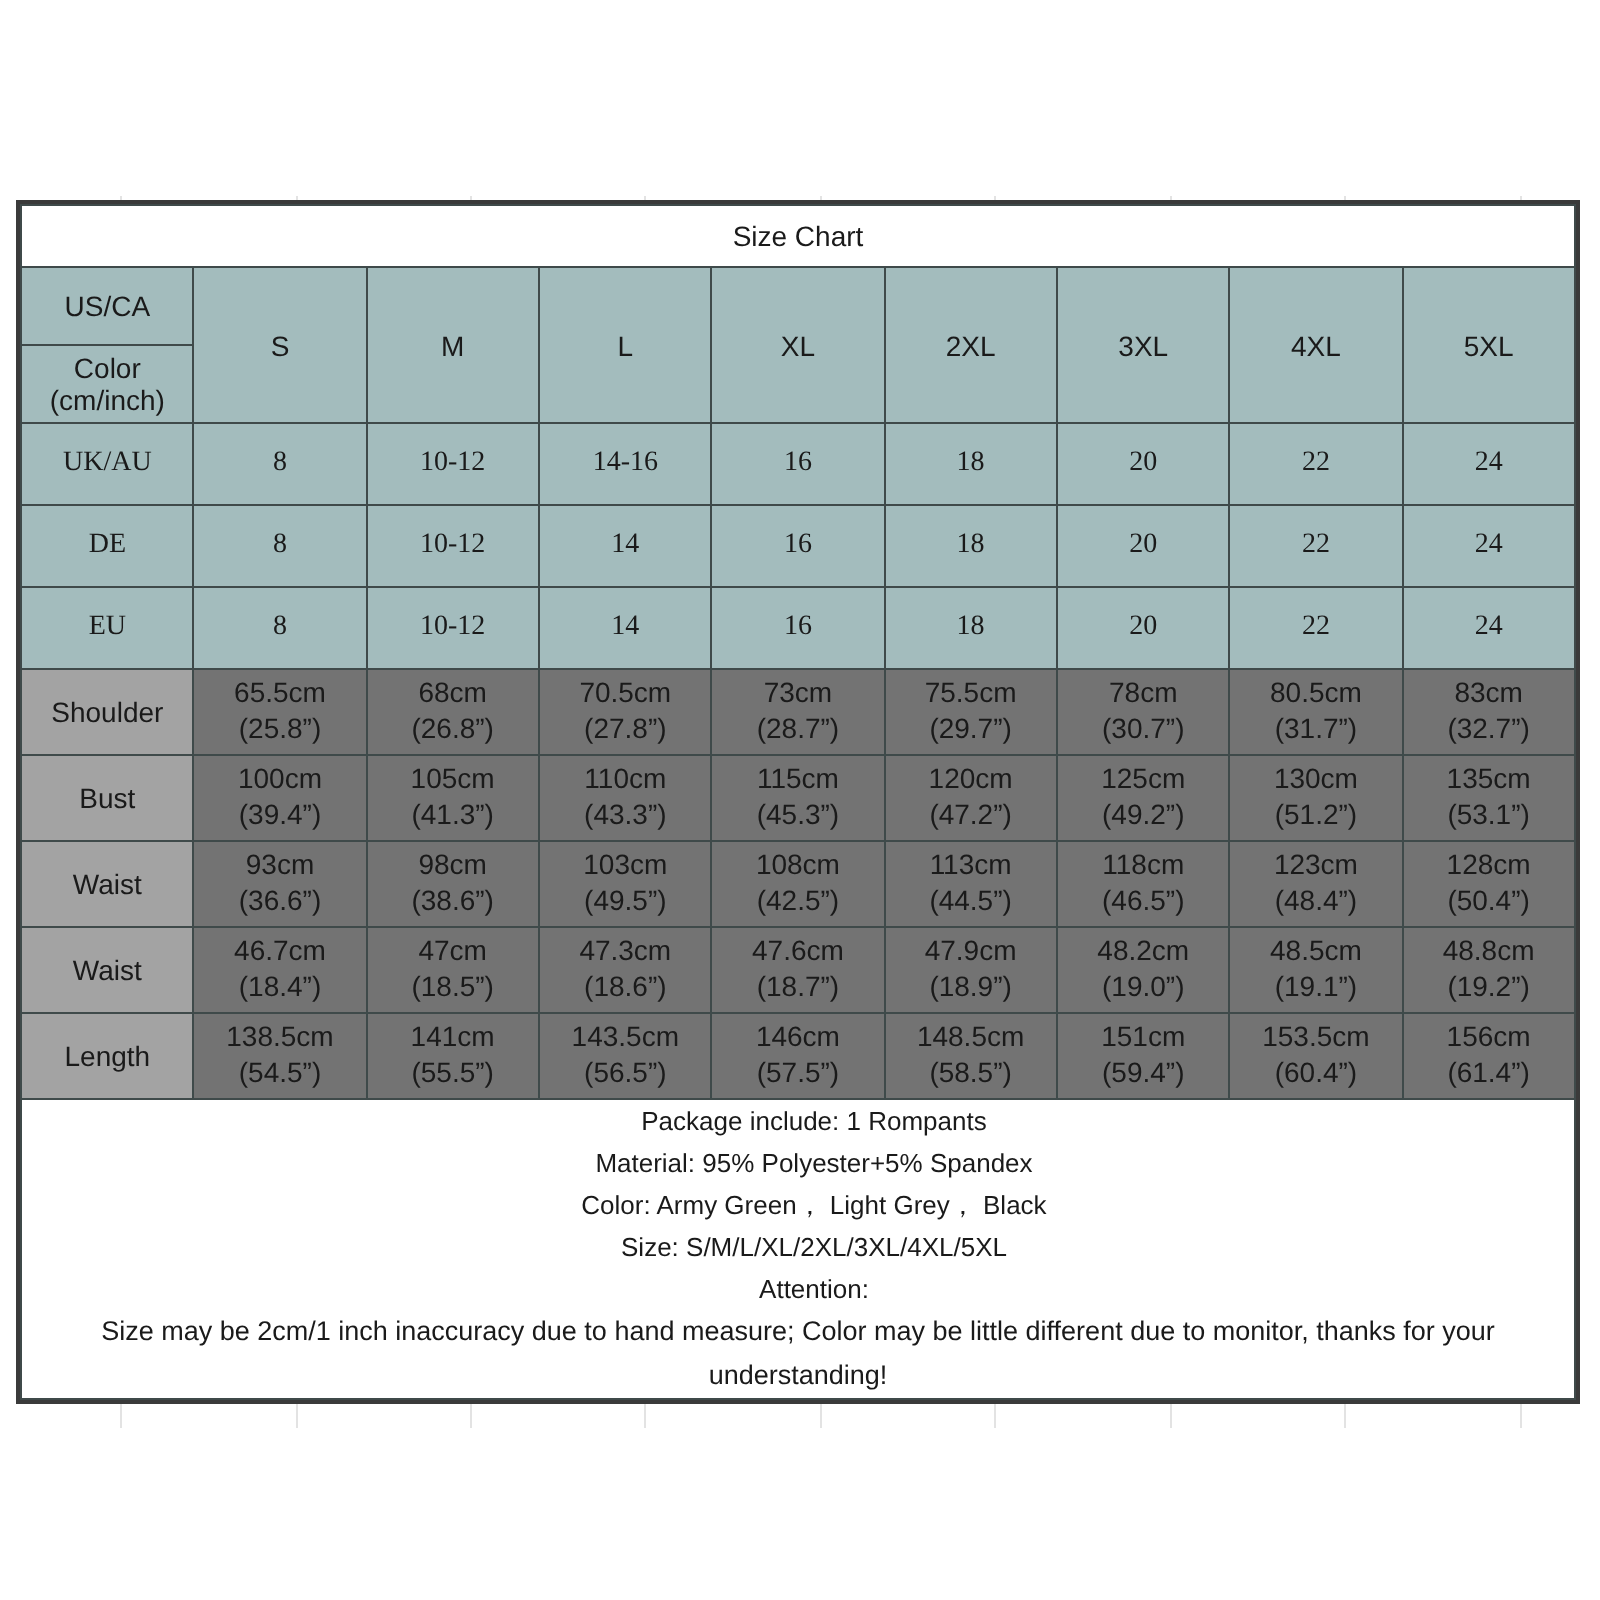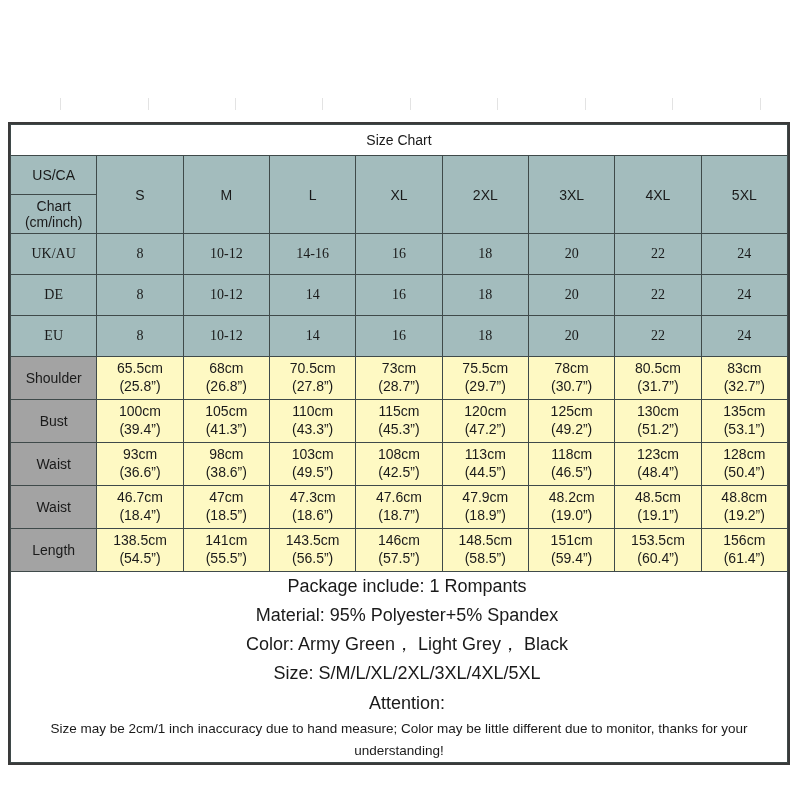--- a/index.html
+++ b/index.html
@@ -26,21 +26,21 @@
   }
   .tick {
     position: absolute;
     width: 1px;
     background: #e3e3e3;
   }
 
   .chart-wrap {
     position: absolute;
     left: 8px;
-    top: 122px;
+    top: 100px;
     width: 782px;
     box-sizing: border-box;
     border: 2px solid #3a3a3a;
     background: #ffffff;
   }
 
   table.size-chart {
     border-collapse: collapse;
     width: 100%;
     table-layout: fixed;
@@ -98,42 +98,42 @@
     font-family: Liberation Serif, serif;
   }
 
   td.meas-label {
     background: #a3a3a3;
     font-size: 14.5px;
     height: 42px;
   }
 
   td.meas-cell {
-    background: #fef9c3;
+    background: #737373;
     font-size: 14px;
     line-height: 1.28;
     height: 42px;
   }
 
   .cm-line { display: block; }
   .in-line { display: block; }
 
   
   td.notes-cell {
     background: #ffffff;
     text-align: left;
     padding: 4px 6px 8px 6px;
     border-left: none;
     border-right: none;
     border-bottom: none;
     border-top: 1px solid #3f4a4a;
   }
   .note-line {
     display: block;
-    font-size: 18px;
+    font-size: 13px;
     line-height: 1.62;
     color: #1a1a1a;
     white-space: normal;
     margin-left: 16px;
   }
   .note-wrap {
     line-height: 1.62;
     font-size: 13.5px;
     color: #1a1a1a;
   }
@@ -192,21 +192,21 @@
         </td>
         <td class="teal size-head" rowspan="2">
           <span>4XL</span>
         </td>
         <td class="teal size-head" rowspan="2">
           <span>5XL</span>
         </td>
       </tr>
       <tr>
         <td class="teal rowlabel sub-head">
-          <span>Chart</span>
+          <span>Color</span>
           <span>(cm/inch)</span>
         </td>
       </tr>
 
       <tr>
         <td class="teal rowlabel region-cell">UK/AU</td>
         <td class="teal region-cell">8</td>
         <td class="teal region-cell">10-12</td>
         <td class="teal region-cell">14-16</td>
         <td class="teal region-cell">16</td>

